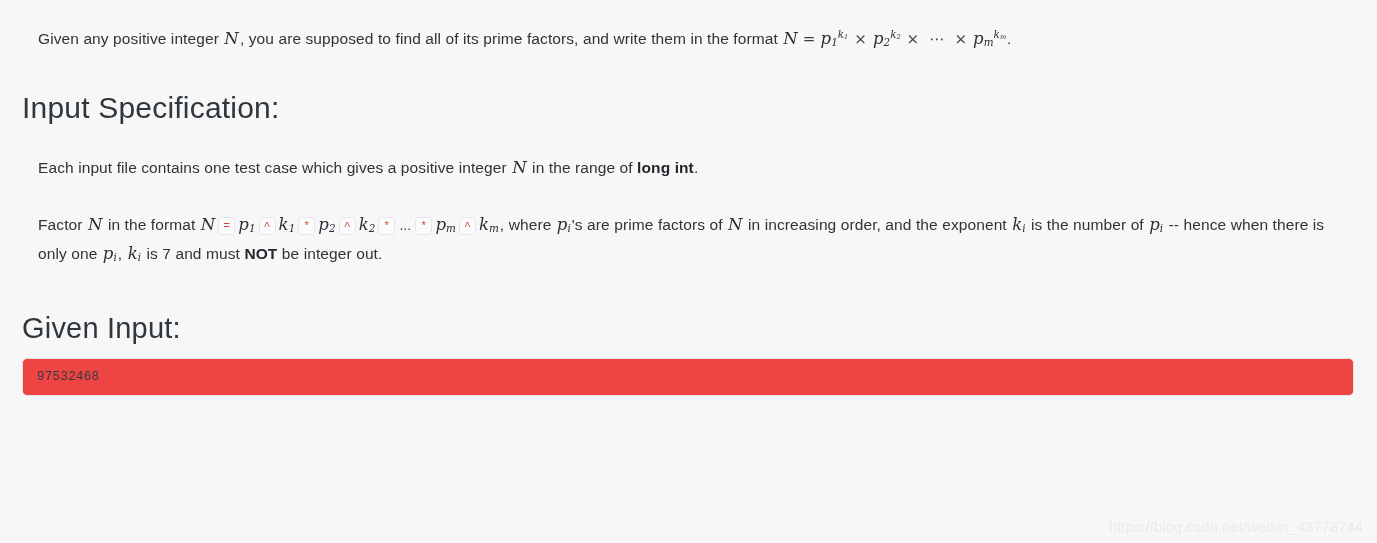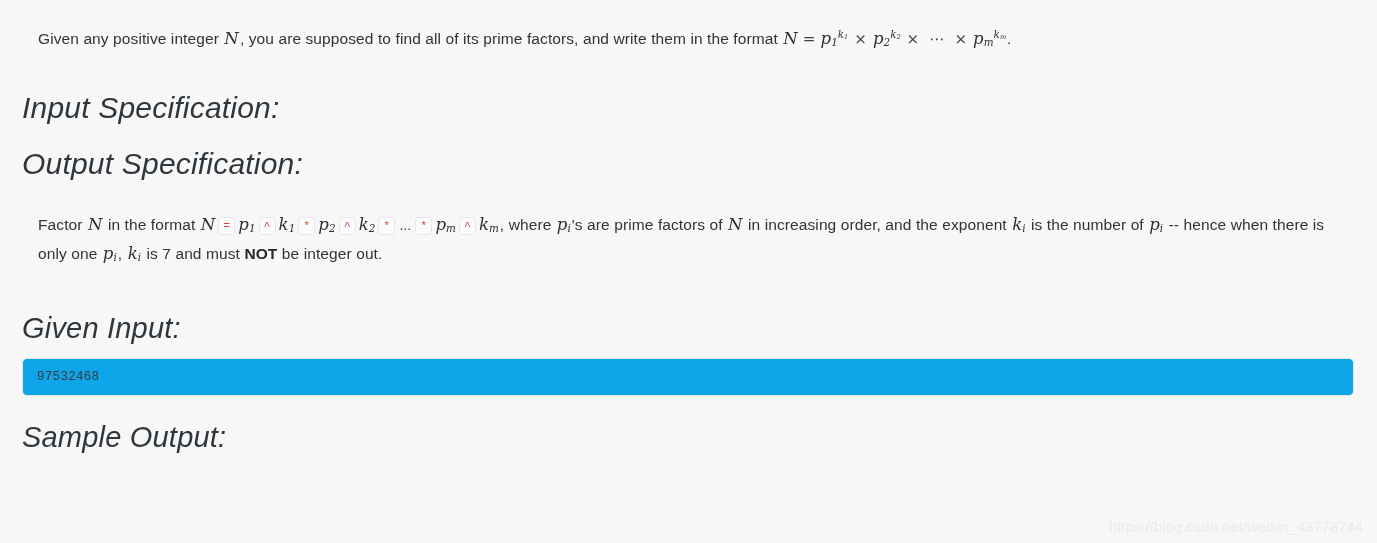--- a/index.html
+++ b/index.html
@@ -31,21 +31,20 @@
   }
   .para.first {
     padding-top: 5px;
   }
   
   h2.heading {
     font-weight: 400;
     color: #30373c;
     letter-spacing: .2px;
     margin: 0;
-    font-style: italic;
   }
   .h-input    { font-size: 30px; line-height: 34px; padding-top: 20px; }
   .h-output   { font-size: 30px; line-height: 34px; padding-top: 22px; }
   .h-sample-in  { font-size: 29px; line-height: 34px; padding-top: 24px; }
   .h-sample-out { font-size: 29px; line-height: 34px; padding-top: 24px; }
   
   .m {
     font-family: "DejaVu Serif", "Liberation Serif", serif;
     font-style: italic;
     font-size: 16.5px;
@@ -88,21 +87,21 @@
   .ellip {
     font-family: "Liberation Sans", sans-serif;
     font-size: 14px;
     color: #3a4046;
     padding: 0 2px;
   }
   b, strong { font-weight: 700; color: #23282d; }
   
   .codeblock {
     margin-top: 13px;
-    background: #0ea5e9;
+    background: #ef4444;
     border: 1px solid #e3e4e6;
     border-radius: 5px;
     height: 38px;
     width: 1332px;
     box-sizing: border-box;
     display: flex;
     align-items: center;
     padding: 0 14px;
     overflow: hidden;
   }
@@ -131,32 +130,33 @@
 <body>
 
 <div class="page">
 
   <p class="para first">
     <span>Given any positive integer </span><span class="m">N</span><span>, you are supposed to find all of its prime factors, and write them in the format </span><span class="m">N</span><span class="op op-eq">=</span><span class="m"><span>p</span><sub>1</sub><sup><span>k</span><sub>1</sub></sup></span><span class="op">×</span><span class="m"><span>p</span><sub>2</sub><sup><span>k</span><sub>2</sub></sup></span><span class="op">×</span><span class="op">⋯</span><span class="op">×</span><span class="m"><span>p</span><sub>m</sub><sup><span>k</span><sub>m</sub></sup></span><span>.</span>
   </p>
 
   <h2 class="heading h-input">Input Specification:</h2>
 
+  <p class="para" style="padding-top:14px">
+    <span>Each input file contains one test case which gives a positive integer </span><span class="m">N</span><span> in the range of </span><b>long int</b><span>.</span>
+  </p>
 
-  <h2 class="heading h-output">Output Specification:</h2>
 
   <p class="para" style="padding-top:15px">
     <span>Factor </span><span class="m">N</span><span> in the format </span><span class="m">N</span><code class="chip">=</code><span class="m"><span>p</span><sub>1</sub></span><code class="chip">^</code><span class="m"><span>k</span><sub>1</sub></span><code class="chip">*</code><span class="m"><span>p</span><sub>2</sub></span><code class="chip">^</code><span class="m"><span>k</span><sub>2</sub></span><code class="chip">*</code><span class="ellip">...</span><code class="chip">*</code><span class="m"><span>p</span><sub>m</sub></span><code class="chip">^</code><span class="m"><span>k</span><sub>m</sub></span><span>, where </span><span class="m"><span>p</span><sub>i</sub></span><span>'s are prime factors of </span><span class="m">N</span><span> in increasing order, and the exponent </span><span class="m"><span>k</span><sub>i</sub></span><span> is the number of </span><span class="m"><span>p</span><sub>i</sub></span><span> -- hence</span>
     <span>when there is only one </span><span class="m"><span>p</span><sub>i</sub></span><span>, </span><span class="m"><span>k</span><sub>i</sub></span><span> is 7 and must </span><b>NOT</b><span> be integer out.</span>
   </p>
 
   <h2 class="heading h-sample-in">Given Input:</h2>
 
   <div class="codeblock">
     <pre>97532468</pre>
   </div>
 
-  <h2 class="heading h-sample-out">Sample Output:</h2>
 
 
 </div>
 
 <div class="watermark">https://blog.csdn.net/weixin_43778744</div>
 
 </body></html>

